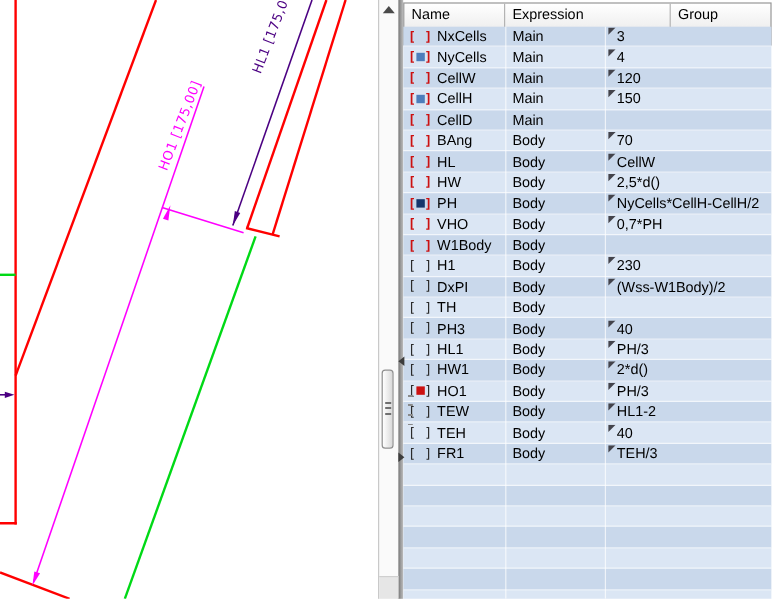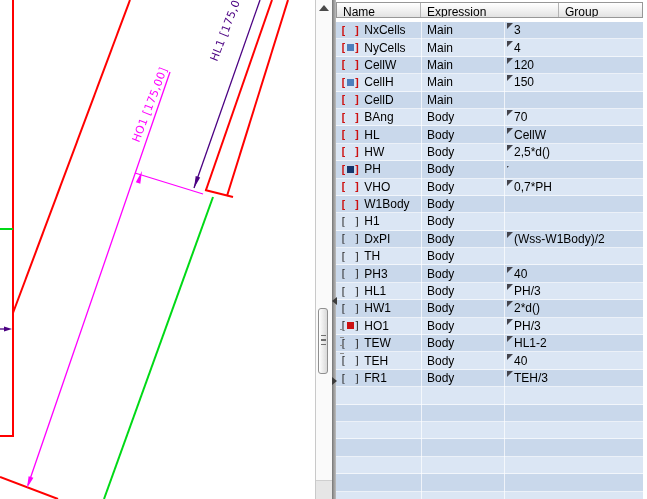--- a/index.html
+++ b/index.html
@@ -23,21 +23,21 @@
   .sp-tri-left{position:absolute;top:297px;right:-5px;width:0;height:0;
     border-top:4px solid transparent;border-bottom:4px solid transparent;border-right:5px solid #3c3c3c;z-index:7;}
   .sp-tri-right{position:absolute;top:377px;right:-5px;width:0;height:0;
     border-top:4px solid transparent;border-bottom:4px solid transparent;border-left:5px solid #3c3c3c;z-index:7;}
   .sp-dots{position:absolute;left:24px;top:329px;width:4px;height:30px;z-index:7;
     background:repeating-linear-gradient(to bottom,#8a8a8a 0 1.5px,transparent 1.5px 8px);}
   
   .panel{position:absolute;left:331px;top:0;right:0;bottom:0;background:#ffffff;}
   .panel-border{position:absolute;left:0;top:0;width:5px;height:100%;
     background:linear-gradient(90deg,#5e5e5e,#8f8f8f 45%,#bdbdbd);}
-  .thead{position:absolute;left:5px;top:2px;width:307px;height:16px;display:flex;box-sizing:border-box;
+  .thead{position:absolute;left:5px;top:2px;width:307px;height:36px;display:flex;box-sizing:border-box;
     background:linear-gradient(#ffffff,#f0f0f0 55%,#e2e2e2);border:1px solid #979797;}
   .th{box-sizing:border-box;padding:2px 0 0 6px;font-size:12px;color:#000;
     border-right:1px solid #b3b3b3;overflow:hidden;white-space:nowrap;}
   .th:last-child{border-right:none;}
   .th1{width:84px;}.th2{width:83px;}.th3{flex:1;}
   .rows{position:absolute;left:5px;top:22px;width:307px;bottom:0;overflow:hidden;}
   .row{height:17.4px;box-sizing:border-box;display:flex;align-items:center;
     border-bottom:1px solid rgba(255,255,255,.65);font-size:12px;color:#000;}
   .row.a{background:#c9d8eb;}
   .row.b{background:#dbe6f4;}
@@ -233,20 +233,21 @@
       <span class="vicon">
             <span class="br" style="color: rgb(204, 17, 17); font-weight: bold;">[</span>
             <span class="sq" style="background: rgb(21, 53, 107);"></span>
             <span class="br" style="color: rgb(204, 17, 17); font-weight: bold;">]</span>
           </span>
       <span class="nm">PH</span>
     </div>
     <div class="c-group">Body</div>
     <div class="c-expr">
       <span class="fx"></span>
+      <span class="ex">NyCells*CellH-CellH/2</span>
     </div>
   </div>
       <div class="row b">
     <div class="c-name">
       <span class="vicon">
             <span class="br" style="color: rgb(204, 17, 17); font-weight: bold;">[</span>
             <span class="sq"></span>
             <span class="br" style="color: rgb(204, 17, 17); font-weight: bold;">]</span>
           </span>
       <span class="nm">VHO</span>
@@ -271,20 +272,24 @@
       <div class="row b">
     <div class="c-name">
       <span class="vicon">
             <span class="br" style="color: rgb(43, 43, 43);">[</span>
             <span class="sq"></span>
             <span class="br" style="color: rgb(43, 43, 43);">]</span>
           </span>
       <span class="nm">H1</span>
     </div>
     <div class="c-group">Body</div>
+    <div class="c-expr">
+      <span class="fx"></span>
+      <span class="ex">230</span>
+    </div>
   </div>
       <div class="row a">
     <div class="c-name">
       <span class="vicon">
             <span class="br" style="color: rgb(43, 43, 43);">[</span>
             <span class="sq"></span>
             <span class="br" style="color: rgb(43, 43, 43);">]</span>
           </span>
       <span class="nm">DxPI</span>
     </div>

